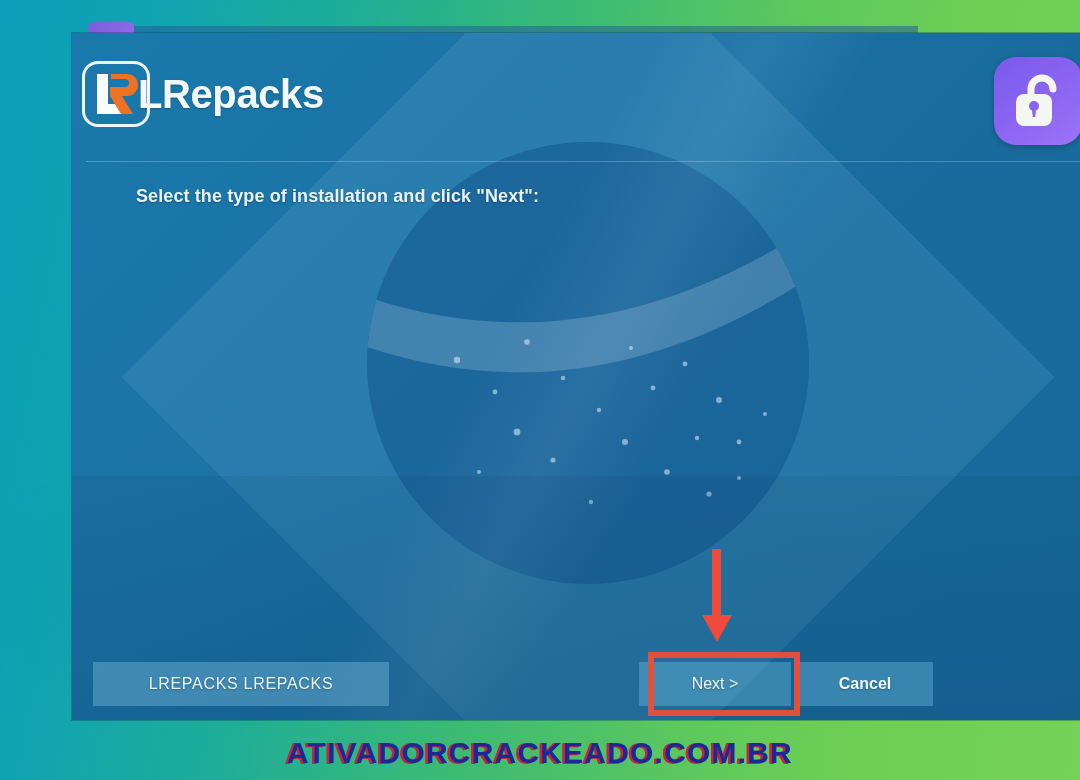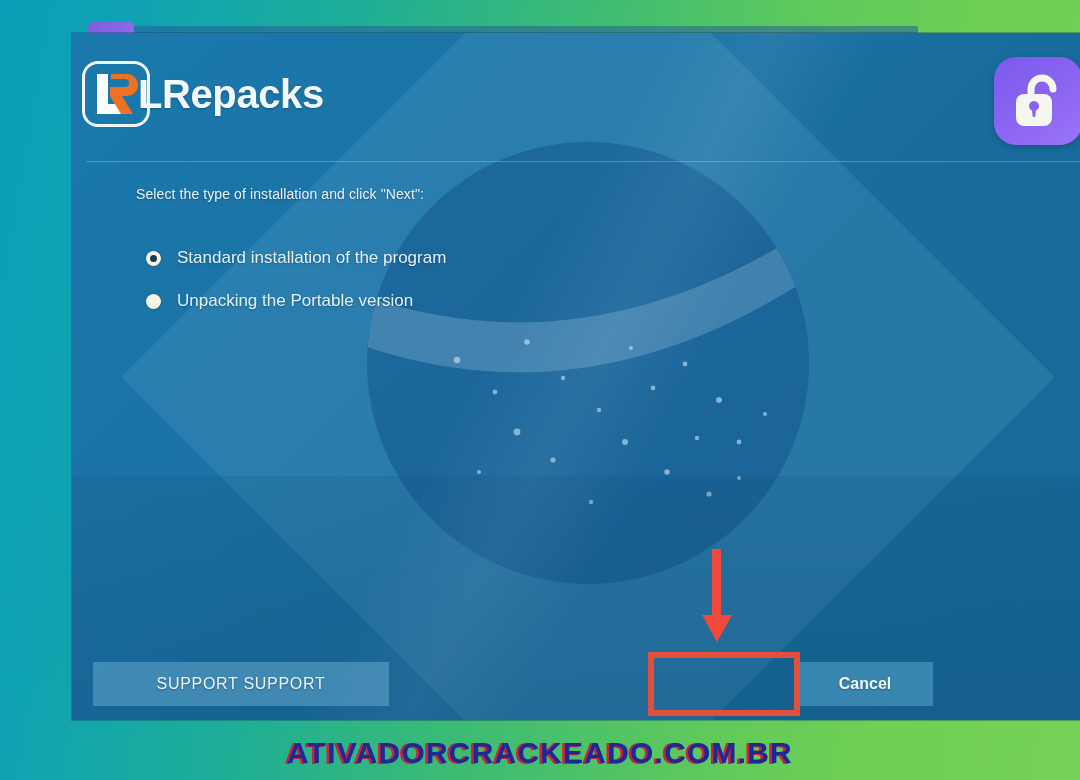--- a/index.html
+++ b/index.html
@@ -179,23 +179,24 @@
     justify-content: center;
     box-shadow: 0 2px 6px rgba(0,0,0,.22);
   }
 
   
   #prompt {
     position: absolute;
     left: 64px;
     top: 153px;
     color: #e8f3fa;
-    font-size: 14px;
+    font-size: 18px;
     letter-spacing: .1px;
     text-shadow: 0 1px 2px rgba(0,0,0,.3);
+    font-weight: bold;
   }
 
   #options {
     position: absolute;
     left: 74px;
     top: 208px;
   }
   .option-row {
     display: flex;
     align-items: center;
@@ -387,32 +388,23 @@
           <rect x="5" y="22" width="36" height="32" rx="8" fill="#f4f7f0"></rect>
           <circle cx="23" cy="34" r="5" fill="#8a63f2"></circle>
           <path d="M20.5 34 h5 l-1.3 11 h-2.4 Z" fill="#8a63f2"></path>
         </svg>
       </div>
       <div id="header-rule"></div>
     </div>
 
     <div id="prompt">Select the type of installation and click "Next":</div>
 
-    <div id="options">
-      <div class="option-row">
-        <span class="radio checked"></span>
-        <span class="option-label">Standard installation of the program</span>
-      </div>
-      <div class="option-row">
-        <span class="radio"></span>
-        <span class="option-label">Unpacking the Portable version</span>
-      </div>
-    </div>
-
-    <button id="btn-support">SUPPORT SUPPORT</button>
+
+    <button id="btn-support">LREPACKS LREPACKS</button>
+    <button id="btn-next">Next &gt;</button>
     <button id="btn-cancel">Cancel</button>
   </div>
 
   <svg id="arrow" viewBox="0 0 34 96">
     <rect x="12" y="0" width="9" height="72" fill="#ef4a3c"></rect>
     <path d="M2 66 L32 66 L17 93 Z" fill="#ef4a3c"></path>
   </svg>
   <div id="highlight-box"></div>
 
   <div id="watermark">ATIVADORCRACKEADO.COM.BR</div>

